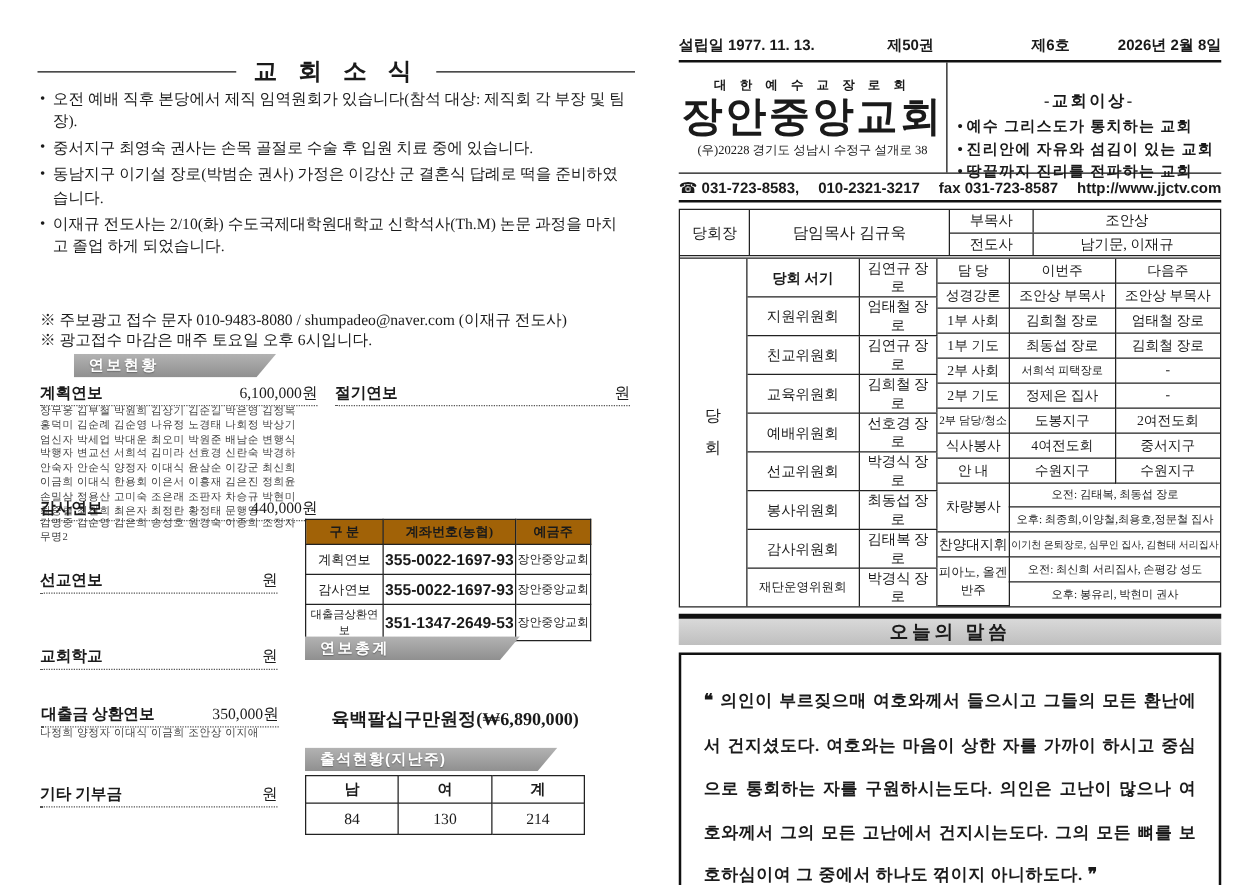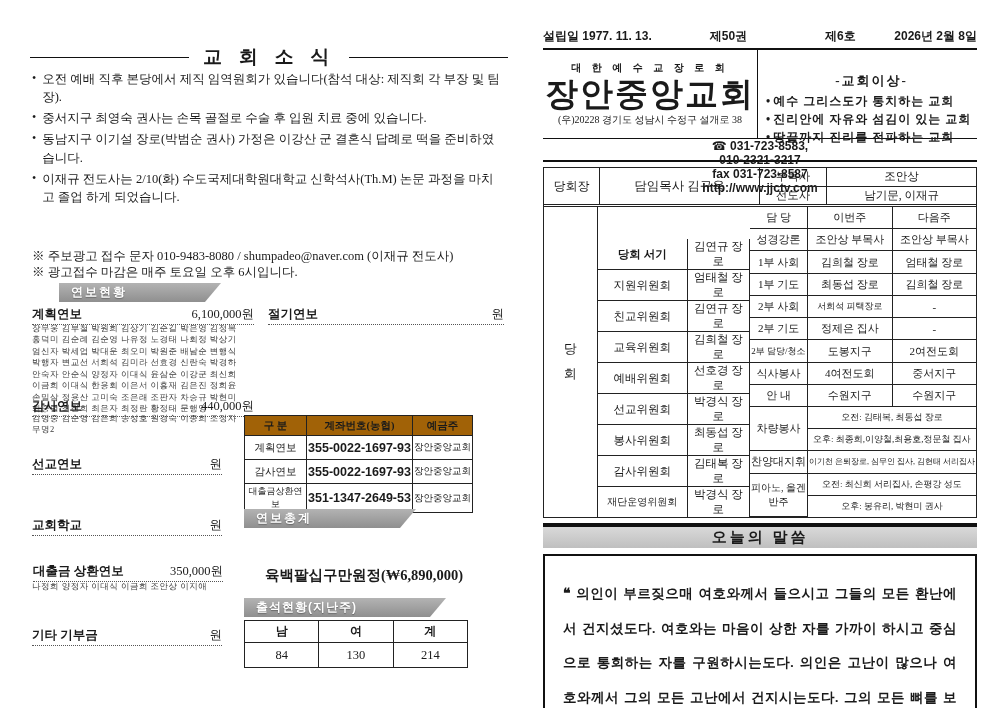--- a/index.html
+++ b/index.html
@@ -53,34 +53,34 @@
   .info-line span{white-space:nowrap;}
   .masthead{display:flex;border-bottom:1.5px solid #111;height:88px;}
   .mast-left{width:214px;text-align:center;border-right:1px solid #111;display:flex;flex-direction:column;justify-content:center;}
   .denom{font-size:10px;font-weight:bold;letter-spacing:4px;}
   .church-name{font-size:33px;font-weight:bold;letter-spacing:2px;line-height:1.05;margin:2px 0;}
   .address{font-size:10px;}
   .mast-right{flex:1;display:flex;flex-direction:column;justify-content:center;padding-left:8px;}
   .ideals-title{font-size:13px;font-weight:bold;text-align:center;letter-spacing:2px;margin-bottom:2px;margin-top:29px;}
   .ideal{font-size:12px;font-weight:bold;letter-spacing:1px;line-height:1.5;}
   .ideal::before{content:"•";margin-right:2px;}
-  .contact-line{display:flex;align-items:center;justify-content:space-between;height:21px;border-bottom:2.5px solid #111;font-size:12px;font-weight:bold;font-family:"Liberation Sans","DejaVu Sans",sans-serif;flex-direction:column;}
+  .contact-line{display:flex;align-items:center;justify-content:space-between;height:21px;border-bottom:2.5px solid #111;font-size:12px;font-weight:bold;font-family:"Liberation Sans","DejaVu Sans",sans-serif;}
   
   .sess{border:1.5px solid #222;margin-top:5px;}
   .sess-top{display:flex;height:36px;border-bottom:3px double #222;}
   .chair-label{width:55px;border-right:1px solid #222;display:flex;align-items:center;justify-content:center;font-size:12px;}
   .chair-value{width:159px;border-right:1px solid #222;display:flex;align-items:center;justify-content:center;font-size:12.5px;}
   .sess-top-right{flex:1;display:flex;flex-direction:column;}
   .str-row{flex:1;display:flex;}
   .str-row + .str-row{border-top:1px solid #222;}
   .str-label{width:66px;border-right:1px solid #222;display:flex;align-items:center;justify-content:center;font-size:11.5px;}
   .str-value{flex:1;display:flex;align-items:center;justify-content:center;font-size:11.5px;}
   .sess-body{display:flex;}
   .body-label{width:55px;border-right:1px solid #222;display:flex;flex-direction:column;align-items:center;justify-content:center;font-size:13px;line-height:1.9;}
-  .sess-left-table{width:159px;border-collapse:collapse;table-layout:fixed;border-right:1px solid #222;margin-top:32px;}
+  .sess-left-table{width:159px;border-collapse:collapse;table-layout:fixed;border-right:1px solid #222;}
   .sess-left-table td{border:1px solid #222;text-align:center;vertical-align:middle;height:23px;font-size:11.5px;}
   .sess-left-table tr td:first-child{width:87px;}
   .sess-left-table tr:first-child td:first-child{font-weight:bold;}
   .sess-right-table{flex:1;border-collapse:collapse;table-layout:fixed;}
   .sess-right-table td{border:1px solid #222;text-align:center;vertical-align:middle;height:14.8px;font-size:11px;white-space:nowrap;overflow:hidden;}
   .sess-right-table .c0{width:66px;}
   .sess-right-table td.small{font-size:9px;}
   .sess-right-table td.xsmall{font-size:8px;}
   .sess-left-table td,.sess-right-table td{padding:0 1px;}
   .sess-left-table tr td, .sess-right-table tr td{border-left:none;border-right:1px solid #222;border-top:none;border-bottom:1px solid #222;}

